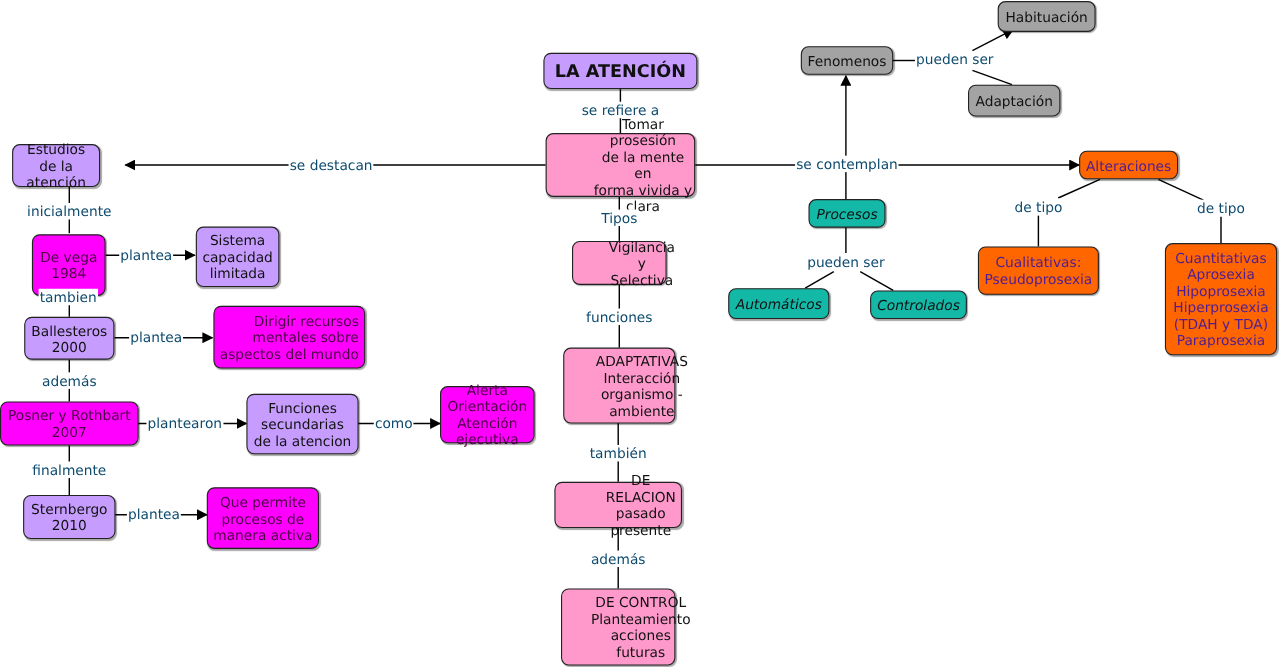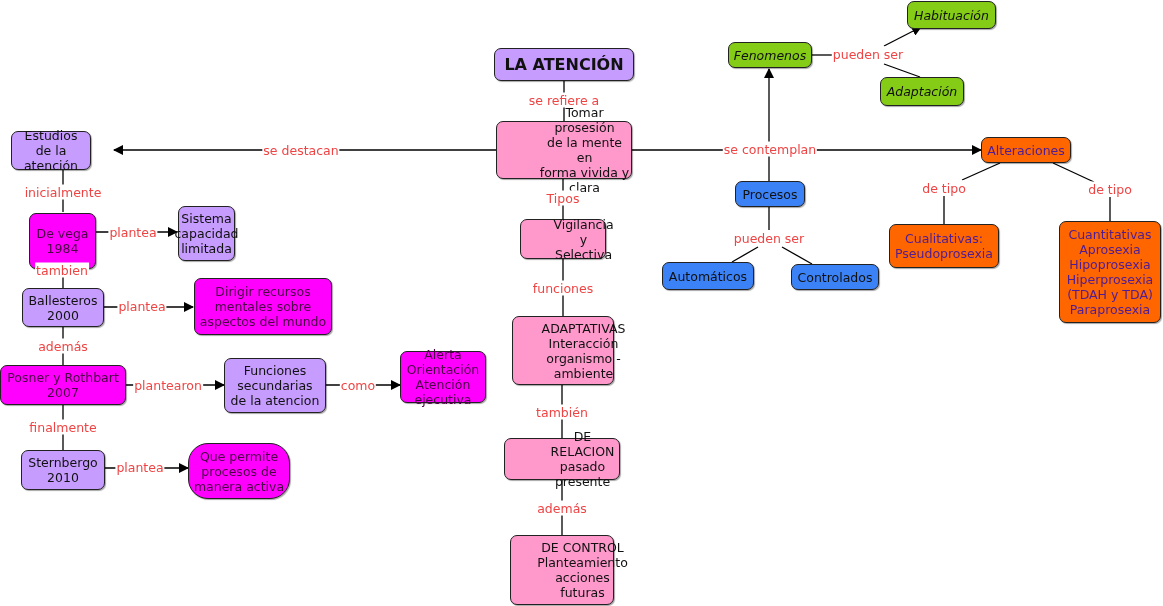--- a/index.html
+++ b/index.html
@@ -6,25 +6,25 @@
   body { width:1163px; height:606px; position:relative; overflow:hidden;
          font-family:"DejaVu Sans", "Liberation Sans", sans-serif; }
   #links { position:absolute; left:0; top:0; width:1163px; height:606px; }
   .node { position:absolute; box-sizing:border-box; border:1px solid #222;
           border-radius:7px; display:flex; align-items:center; justify-content:center;
           text-align:center; font-size:12.5px; line-height:15px; color:#111;
           box-shadow:1px 1px 1px rgba(0,0,0,0.35); white-space:pre-line; }
   .lavender { background:#c79cff; }
   .magenta { background:#ff00ff; color:#4a0044; }
   .pink { background:#ff99cc;padding-left:41px; }
-  .gold { background:#84cc16;font-style:italic; }
-  .peach { background:#3b82f6; }
+  .gold { background:#a3a3a3; }
+  .peach { background:#14b8a6;font-style:italic; }
   .orange { background:#ff6600; color:#4c1d95; }
   .title { font-weight:bold; font-size:16px; background:#c79cff; }
-  .lbl { position:absolute; font-size:12.5px; line-height:15px; color:#ef4444;
+  .lbl { position:absolute; font-size:12.5px; line-height:15px; color:#0c4a6e;
          background:#fff; padding:0 1px; white-space:nowrap; transform:translate(-50%,-50%); }
 </style>
 </head>
 <body>
 
 <svg id="links" xmlns="http://www.w3.org/2000/svg">
   <defs>
     <marker id="arr" markerWidth="10" markerHeight="10" refX="9" refY="5" orient="auto" markerUnits="userSpaceOnUse">
       <path d="M0,0 L10,5 L0,10 z" fill="#000"></path>
     </marker>
@@ -71,40 +71,40 @@
 
 <div class="node title" style="left:494px;top:48px;width:140px;height:33px;">LA ATENCIÓN</div>
 <div class="node pink" style="left:496px;top:121px;width:136px;height:58px;">Tomar prosesión
 de la mente en
 forma vivida y clara</div>
 
 <div class="node lavender" style="left:11px;top:131px;width:80px;height:39px;">Estudios
 de la atención</div>
 <div class="node magenta" style="left:29px;top:213px;width:67px;height:56px;">De vega
 1984</div>
-<div class="node lavender" style="left:178px;top:206px;width:57px;height:55px;">Sistema
+<div class="node lavender" style="left:178px;top:206px;width:76px;height:55px;">Sistema
 capacidad
 limitada</div>
 <div class="node lavender" style="left:22px;top:288px;width:82px;height:39px;">Ballesteros
 2000</div>
-<div class="node magenta" style="left:194px;top:278px;width:138px;height:57px;">Dirigir recursos
+<div class="node magenta" style="left:194px;top:278px;width:138px;height:57px;text-align:right;">Dirigir recursos
 mentales sobre
 aspectos del mundo</div>
 <div class="node magenta" style="left:0px;top:365px;width:126px;height:40px;">Posner y Rothbart
 2007</div>
 <div class="node lavender" style="left:224px;top:358px;width:102px;height:55px;">Funciones
 secundarias
 de la atencion</div>
 <div class="node magenta" style="left:400px;top:351px;width:86px;height:52px;">Alerta
 Orientación
 Atención
 ejecutiva</div>
 <div class="node lavender" style="left:21px;top:450px;width:84px;height:40px;">Sternbergo
 2010</div>
-<div class="node magenta" style="left:188px;top:443px;width:102px;height:56px;border-radius:20px;">Que permite
+<div class="node magenta" style="left:188px;top:443px;width:102px;height:56px;">Que permite
 procesos de
 manera activa</div>
 
 <div class="node pink" style="left:520px;top:219px;width:86px;height:40px;">Vigilancia y
 Selectiva</div>
 <div class="node pink" style="left:512px;top:316px;width:102px;height:69px;">ADAPTATIVAS
 Interacción
 organismo -
 ambiente</div>
 <div class="node pink" style="left:504px;top:438px;width:116px;height:42px;">DE RELACION

